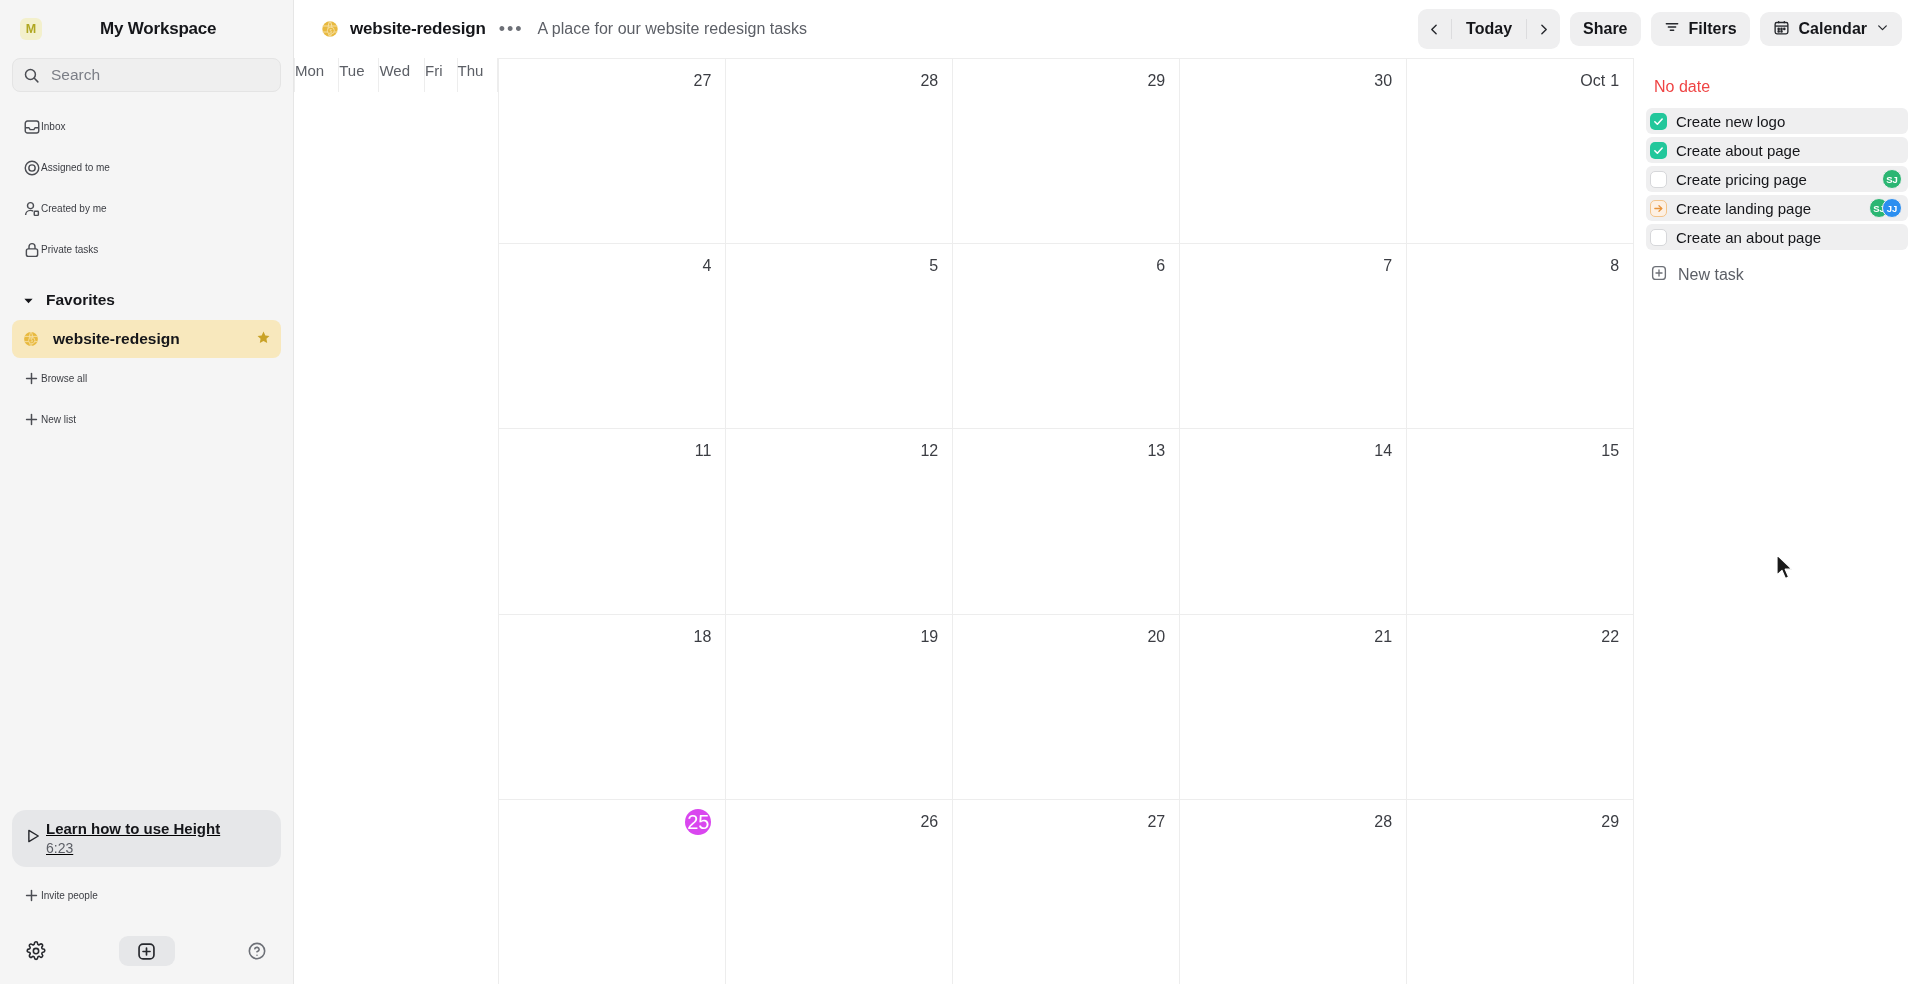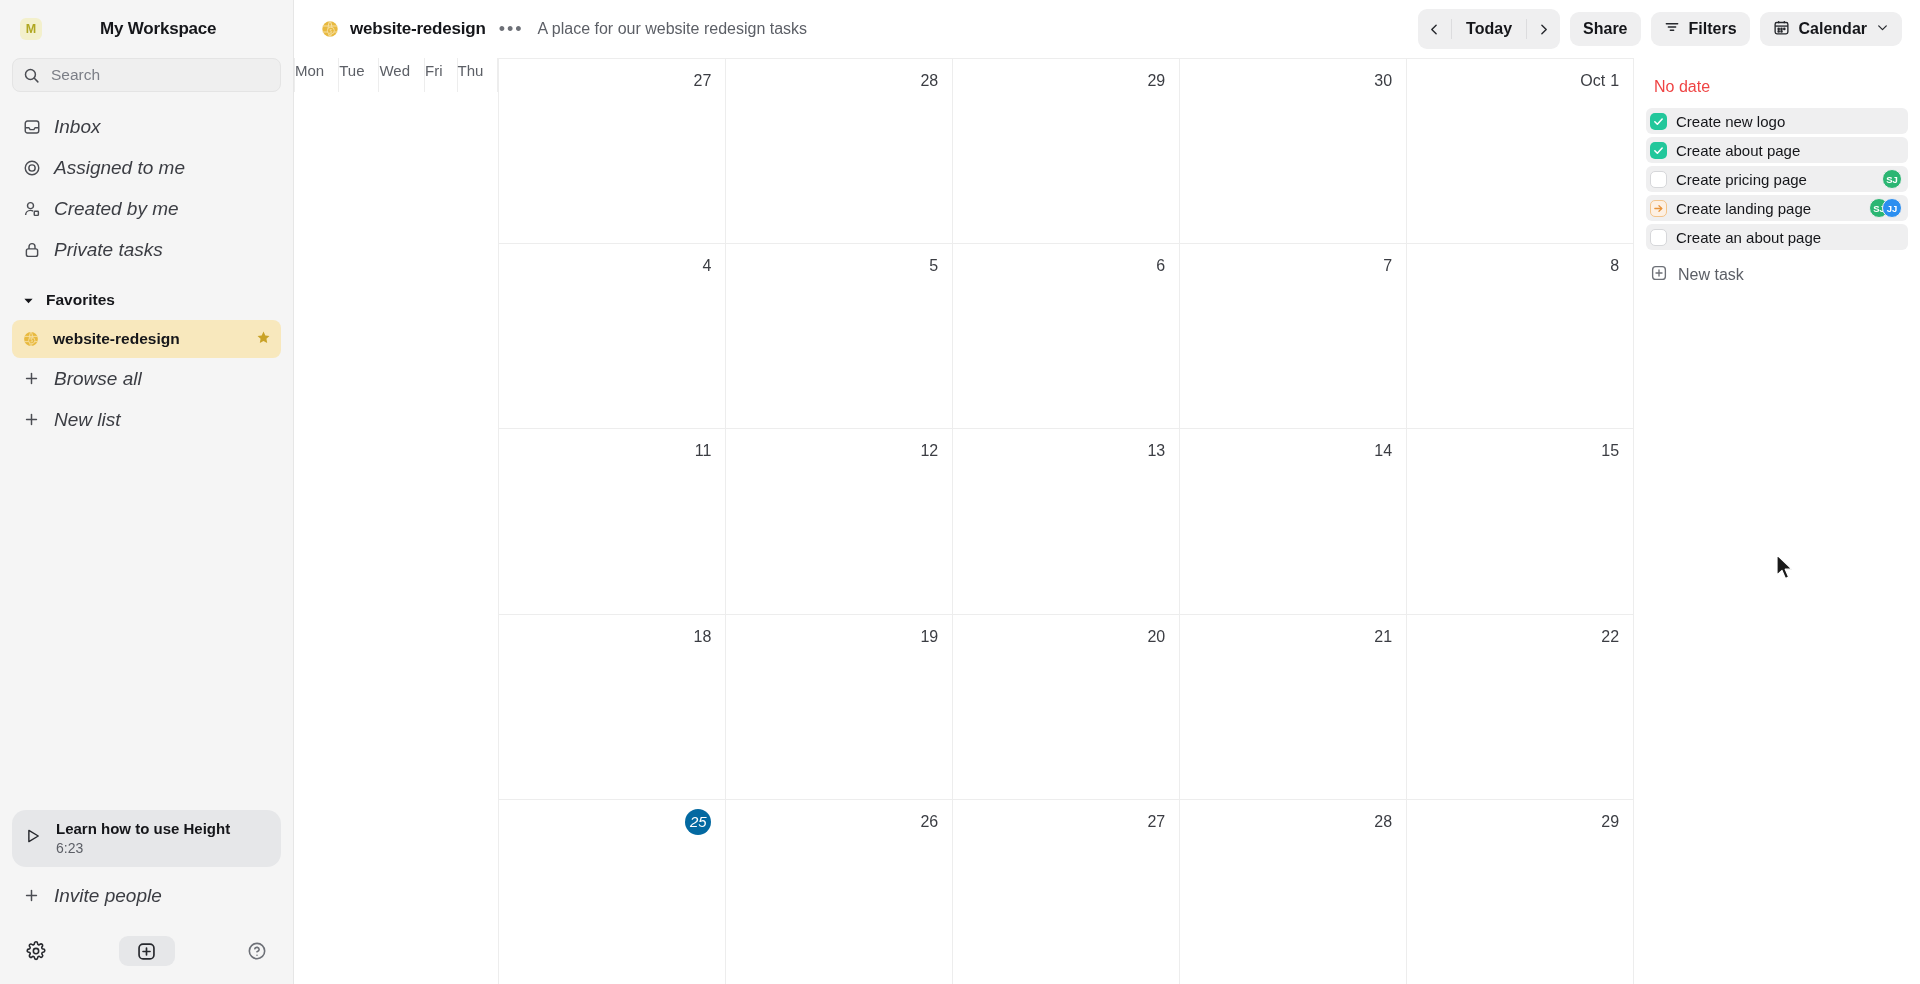--- a/index.html
+++ b/index.html
@@ -42,23 +42,23 @@
     background: #efefef; border: 1px solid #e4e4e4;
     border-radius: 8px; cursor: text;
   }
   .search-box input {
     border: 0; background: transparent; outline: none;
     font-family: inherit; font-size: 15.5px; color: #a21caf; width: 100%;
   }
   .search-box input::placeholder { color: #7b7e86; }
 
   .nav-item {
-    display: flex; align-items: center; gap: 13px;
+    display: flex; align-items: center; 
     height: 41px; padding: 0 10px; border-radius: 8px;
-    cursor: pointer; color: #3b3d43; font-size: 19px; font-style: italic;
+    cursor: pointer; color: #3b3d43; font-size: 10px;
   }
   .nav-item .label { white-space: nowrap; }
   .nav-icon { width: 19px; height: 19px; flex: 0 0 19px; display: flex; align-items: center; justify-content: center; color: #4b4d53; }
 
   .section-head {
     display: flex; align-items: center; gap: 11px;
     height: 40px; padding: 0 10px; margin-top: 10px;
     cursor: pointer;
   }
   .section-head .caret { width: 13px; height: 13px; display: flex; align-items: center; justify-content: center; color: #15161a; }
@@ -68,23 +68,23 @@
     display: flex; align-items: center; gap: 13px;
     height: 38px; padding: 0 10px; border-radius: 8px;
     background: #f8e8bd; cursor: pointer;
   }
   .fav-item .name { font-size: 15.5px; font-weight: 700; color: #15161a; flex: 1; }
   .fav-star { color: #c9a227; font-size: 15px; }
 
   .sidebar-spacer { flex: 1; }
 
   .learn-card {
-    display: flex; align-items: center; gap: 14px;
+    display: flex; align-items: center; gap: 4px;
     background: #e6e7e9; border-radius: 14px;
-    padding: 9px 12px; margin-bottom: 8px; cursor: pointer;
+    padding: 9px 12px; margin-bottom: 8px; cursor: pointer; text-decoration: underline;
   }
   .learn-card .play { color: #26282d; flex: 0 0 18px; }
   .learn-title { font-size: 15px; font-weight: 700; color: #15161a; line-height: 1.35; }
   .learn-time { font-size: 14px; color: #5c5f66; line-height: 1.35; }
 
   .bottom-bar {
     display: flex; align-items: center; justify-content: space-between;
     height: 62px; padding: 0 14px 4px 14px;
   }
   .bb-icon { color: #26282d; cursor: pointer; display:flex; align-items:center; justify-content:center; }
@@ -145,24 +145,23 @@
   .cal-cell {
     flex: 1; border-right: 1px solid #ededed;
     padding: 9px 14px 0 0; position: relative;
     display: flex; flex-direction: column; align-items: flex-end;
     cursor: pointer;
   }
   .cal-cell:first-child { border-left: 1px solid #ededed; }
   .daynum { font-size: 16px; color: #3b3d43; line-height: 26px; }
   .daynum .mon { color: #3b3d43; margin-right: 5px; }
   .daynum.today {
-    background: #0369a1; color: #fff; border-radius: 50%;
+    background: #d946ef; color: #fff; border-radius: 50%;
     width: 26px; height: 26px; display: flex; align-items: center; justify-content: center;
-    font-size: 15px;
-    font-style: italic;
+    font-size: 20px;
   }
 
   
   .rpanel {
     width: 286px; flex: 0 0 286px;
     background: #fff; padding: 12px 12px 0 12px;
     display: flex; flex-direction: column;
   }
   .rpanel-title {
     font-size: 16px; color: #ef4444; padding: 8px 8px 12px 8px;

